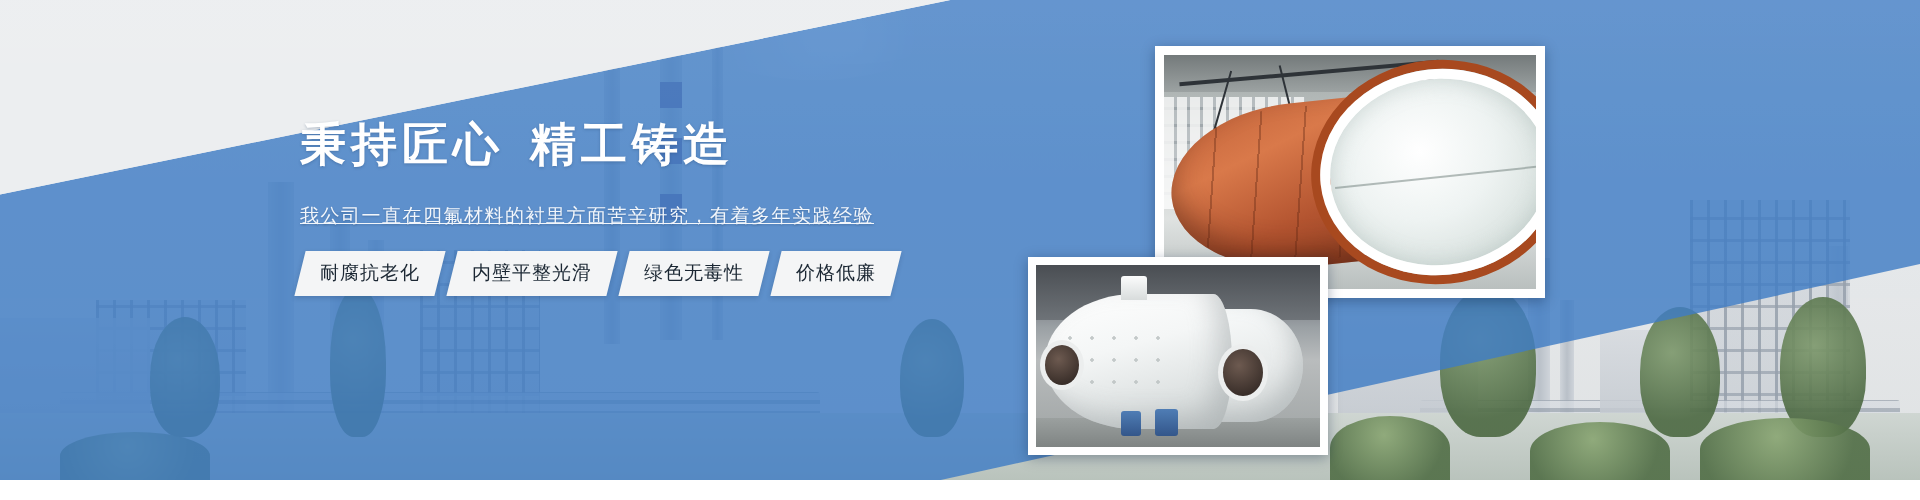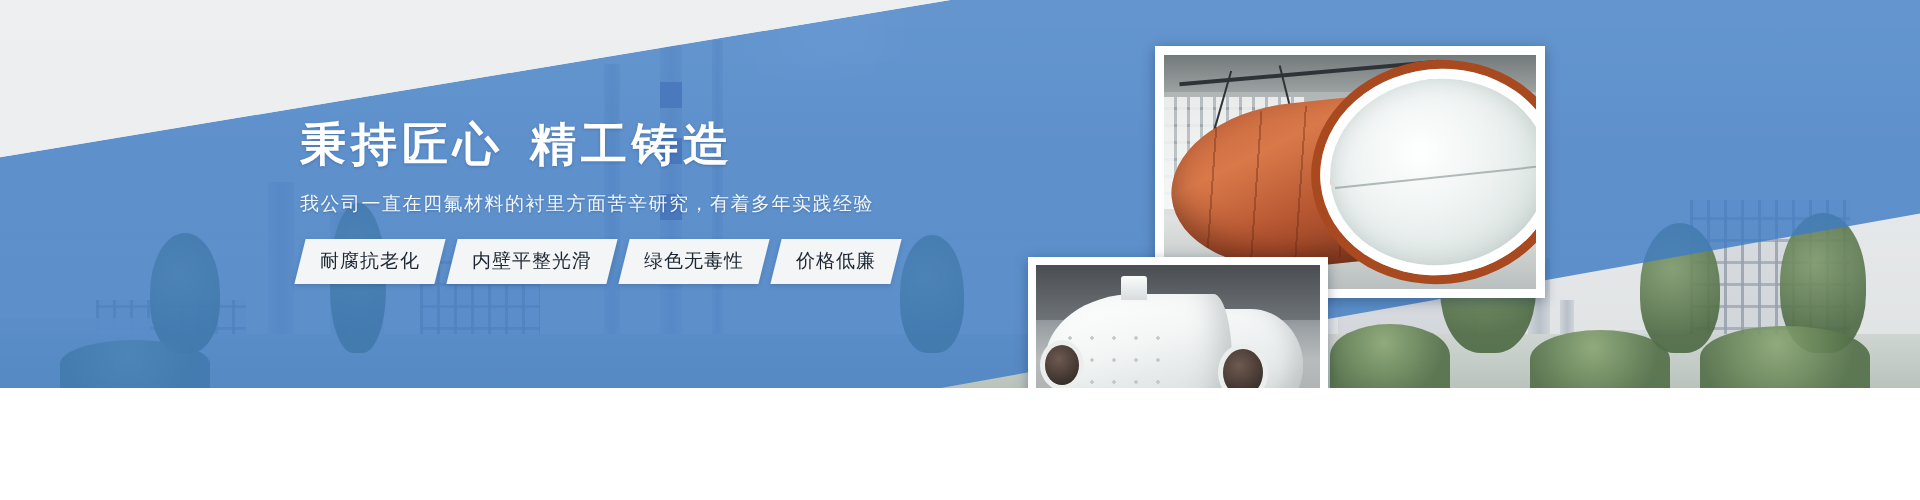--- a/index.html
+++ b/index.html
@@ -1,18 +1,18 @@
 <!DOCTYPE html>
 <html><head>
 <meta charset="utf-8">
 <style>
   * { margin:0; padding:0; box-sizing:border-box; }
   html,body { background:#fff; }
   .banner{
-    position:relative; width:1920px; height:388px; overflow:hidden;
+    position:relative; width:1920px; height:480px; overflow:hidden;
     font-family:"Liberation Sans","DejaVu Sans",sans-serif;
     background:#c2410c;
   }
 
   
   .photo-bg{ position:absolute; inset:0; overflow:hidden; background:linear-gradient(#eef0f2 0%, #e6e8ea 55%, #dfe2e3 100%); }
 
   .sky{ position:absolute; left:0; top:0; width:100%; height:62%;
         background:linear-gradient(#eceef0,#e4e7e9); }
 
@@ -67,22 +67,22 @@
 
   
   .copy{ position:absolute; left:300px; top:118px; width:560px; z-index:6; }
   .title{
     color:#ffffff; font-size:46px; line-height:1.15; font-weight:700;
     letter-spacing:5px; white-space:nowrap;
     text-shadow:0 1px 3px rgba(20,50,90,.28);
   }
   .title .gap{ display:inline-block; width:26px; }
   .subtitle{
-    margin-top:20px; color:#f2f6fb; font-size:19px; letter-spacing:1.5px;
-    white-space:nowrap; text-shadow:0 1px 2px rgba(20,50,90,.3);
+    margin-top:32px; color:#f2f6fb; font-size:19px; letter-spacing:1.5px;
+    white-space:nowrap; text-shadow:0 1px 2px rgba(20,50,90,.3);text-decoration:underline;
   }
 
   .tags{ margin-top:22px; display:flex; align-items:center; }
   .tag{
     position:relative;
     background:#f4f5f6;
     color:#1b2733;
     font-size:19px; letter-spacing:1px; font-weight:500;
     padding:9px 20px 10px 20px;
     transform:skewX(-14deg);

